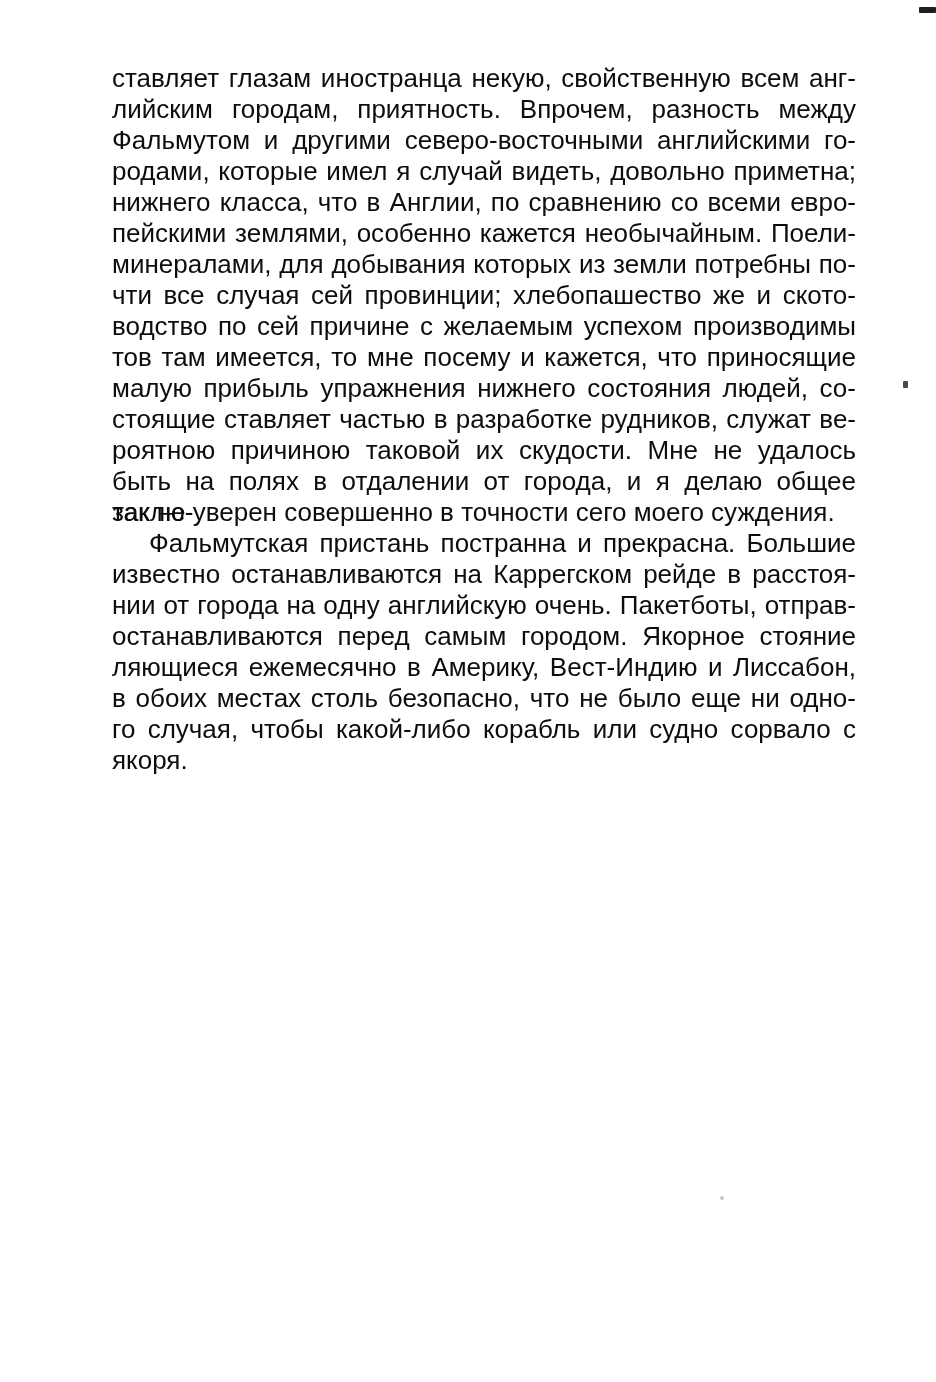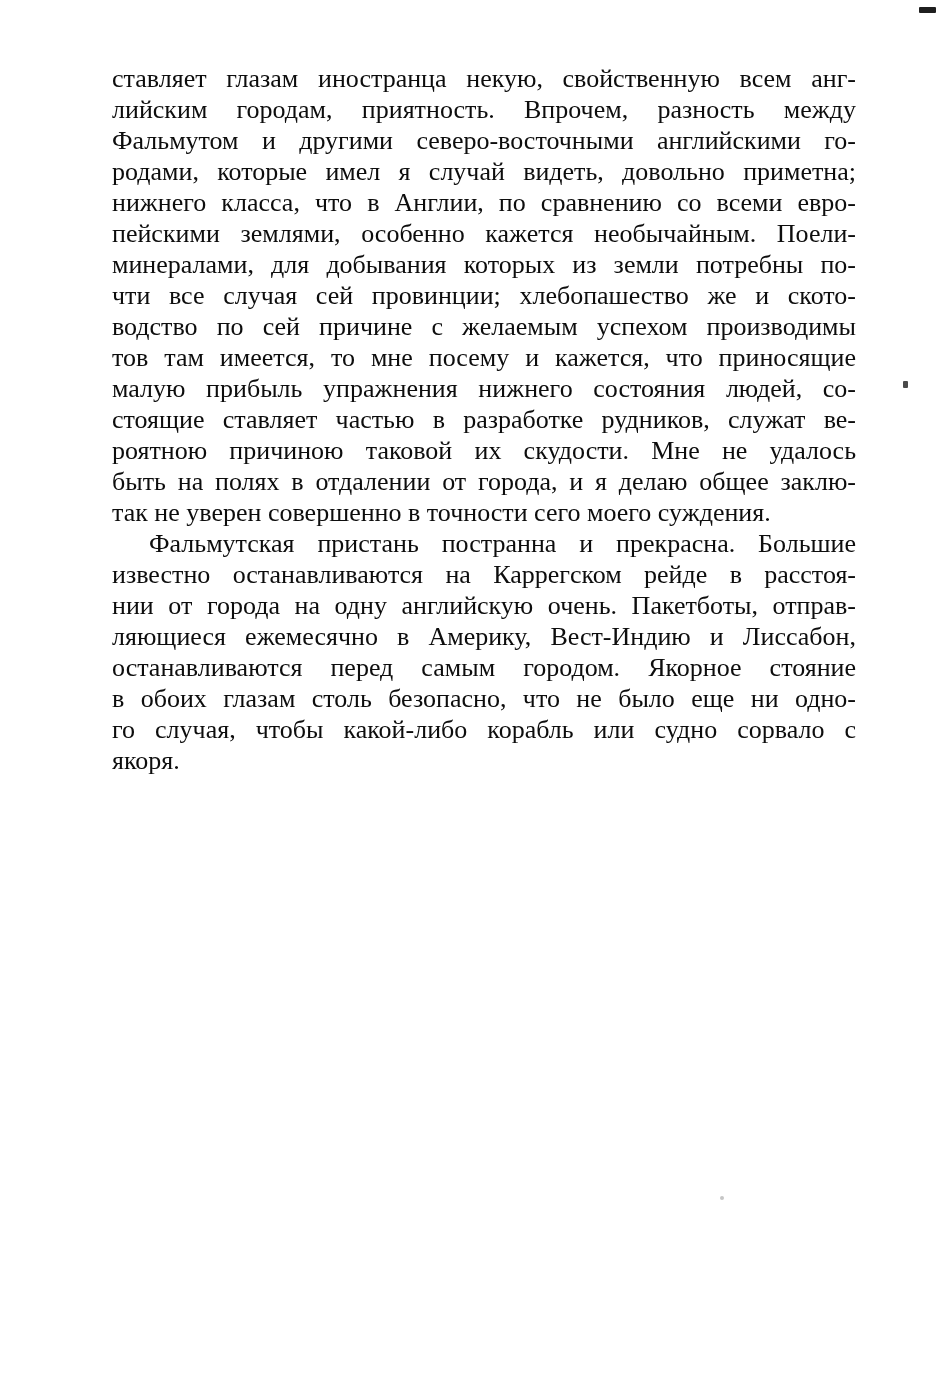--- a/index.html
+++ b/index.html
@@ -6,21 +6,21 @@
     margin: 0;
     padding: 0;
     background: #ffffff;
   }
   .page {
     position: relative;
     width: 936px;
     height: 1372px;
     background: #ffffff;
     overflow: hidden;
-    font-family: Liberation Serif, serif;
+    font-family: Liberation Sans, sans-serif;
     color: #0d0d0d;
   }
   .text-block {
     position: absolute;
     left: 112px;
     top: 63px;
     width: 744px;
   }
   .line {
     font-size: 26px;
@@ -88,20 +88,20 @@
     <div class="line">водство по сей причине с желаемым успехом производимы</div>
     <div class="line">тов там имеется, то мне посему и кажется, что приносящие</div>
     <div class="line">малую прибыль упражнения нижнего состояния людей, со-</div>
     <div class="line">стоящие ставляет частью в разработке рудников, служат ве-</div>
     <div class="line">роятною причиною таковой их скудости. Мне не удалось</div>
     <div class="line">быть на полях в отдалении от города, и я делаю общее заклю-</div>
     <div class="line para-end">так не уверен совершенно в точности сего моего суждения.</div>
     <div class="line indent">Фальмутская пристань постранна и прекрасна. Большие</div>
     <div class="line">известно останавливаются на Каррегском рейде в расстоя-</div>
     <div class="line">нии от города на одну английскую очень. Пакетботы, отправ-</div>
+    <div class="line">останавливаются перед самым городом. Якорное стояние</div>
     <div class="line">ляющиеся ежемесячно в Америку, Вест-Индию и Лиссабон,</div>
-    <div class="line">останавливаются перед самым городом. Якорное стояние</div>
-    <div class="line">в обоих глазам столь безопасно, что не было еще ни одно-</div>
+    <div class="line">в обоих местах столь безопасно, что не было еще ни одно-</div>
     <div class="line">го случая, чтобы какой-либо корабль или судно сорвало с</div>
     <div class="line para-end">якоря.</div>
   </div>
 
 </div>
 
 </body></html>

